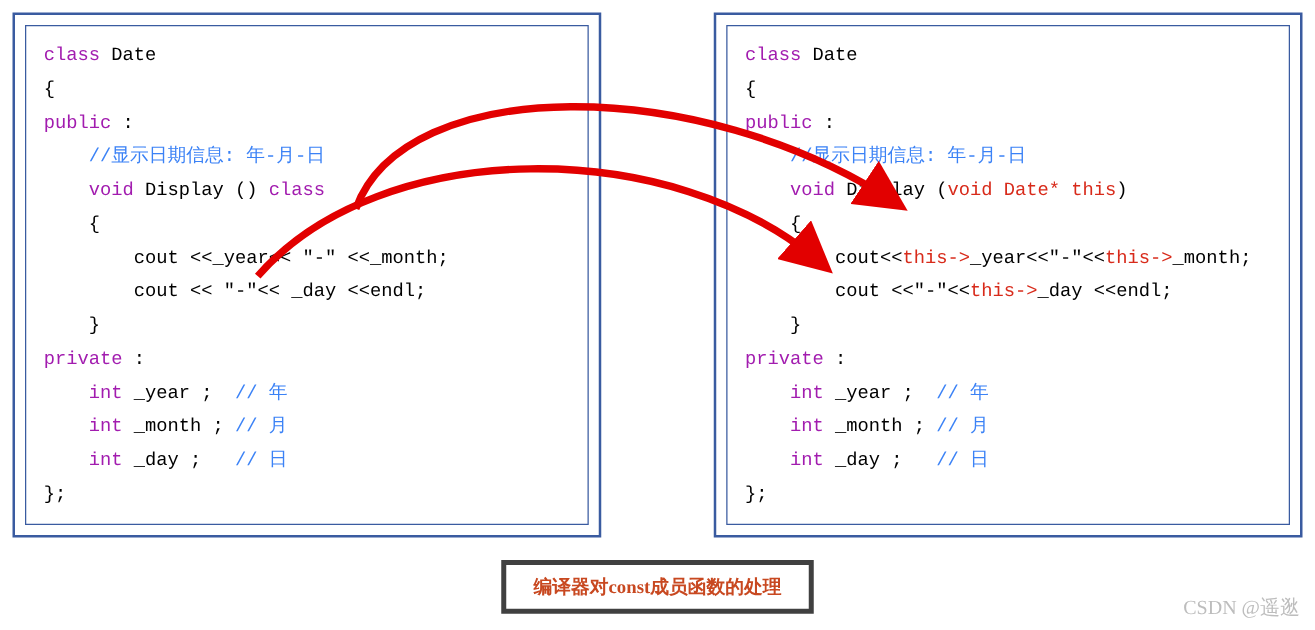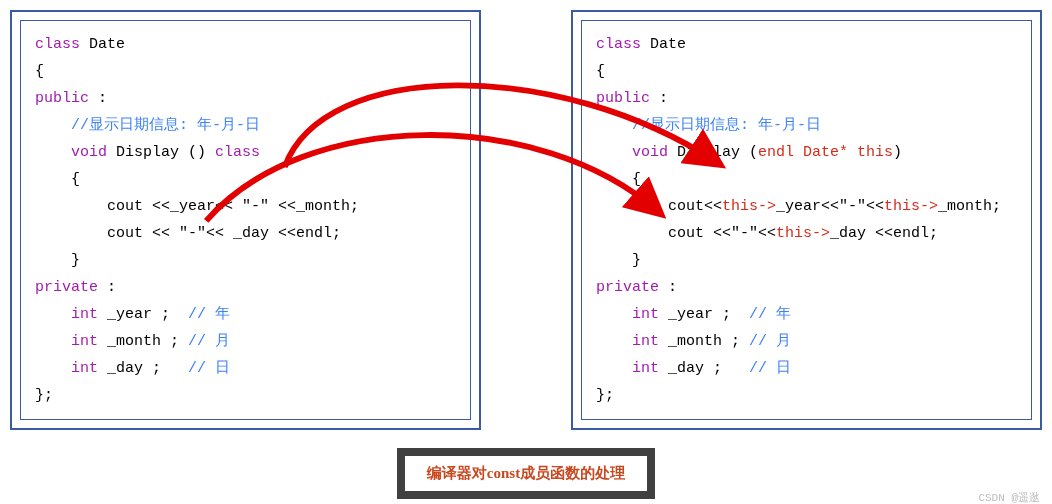--- a/index.html
+++ b/index.html
@@ -26,39 +26,39 @@
     padding: 10px 14px;
     font-size: 15px;
     line-height: 1.8;
     white-space: pre;
     color: #000;
   }
   .kw { color: #a21caf; }
   .cm { color: #3b82f6; }
   .red { color: #d82a1a; }
   .caption-box {
-    border: 8px solid #404040;
+    border: 4px solid #404040;
     padding: 8px 22px;
     display: inline-block;
     margin: 18px auto 0;
     color: #c84820;
     font-family: "SimSun", "Songti", serif;
     font-size: 15px;
     font-weight: bold;
   }
   .caption-row {
     text-align: center;
   }
   .watermark {
     position: absolute;
     right: 12px;
     bottom: 4px;
     color: #bdbdbd;
-    font-family: Liberation Mono, monospace;
-    font-size: 11px;
+    font-family: Liberation Serif, serif;
+    font-size: 16px;
   }
   .arrows {
     position: absolute;
     inset: 0;
     pointer-events: none;
   }
 </style>
 </head>
 <body>
 
@@ -78,21 +78,21 @@
 <span>    </span><span class="kw">int</span><span> _month ; </span><span class="cm">// 月</span>
 <span>    </span><span class="kw">int</span><span> _day ;   </span><span class="cm">// 日</span>
 <span>};</span></div>
   </div>
 
   <div class="code-outer">
     <div class="code-inner"><span class="kw">class</span><span> Date</span>
 <span>{</span>
 <span class="kw">public</span><span> :</span>
 <span class="cm">    //显示日期信息: 年-月-日</span>
-<span>    </span><span class="kw">void</span><span> Display (</span><span class="red">endl Date* this</span><span>)</span>
+<span>    </span><span class="kw">void</span><span> Display (</span><span class="red">void Date* this</span><span>)</span>
 <span>    {</span>
 <span>        cout&lt;&lt;</span><span class="red">this-&gt;</span><span>_year&lt;&lt;"-"&lt;&lt;</span><span class="red">this-&gt;</span><span>_month;</span>
 <span>        cout &lt;&lt;"-"&lt;&lt;</span><span class="red">this-&gt;</span><span>_day &lt;&lt;endl;</span>
 <span>    }</span>
 <span class="kw">private</span><span> :</span>
 <span>    </span><span class="kw">int</span><span> _year ;  </span><span class="cm">// 年</span>
 <span>    </span><span class="kw">int</span><span> _month ; </span><span class="cm">// 月</span>
 <span>    </span><span class="kw">int</span><span> _day ;   </span><span class="cm">// 日</span>
 <span>};</span></div>
   </div>

